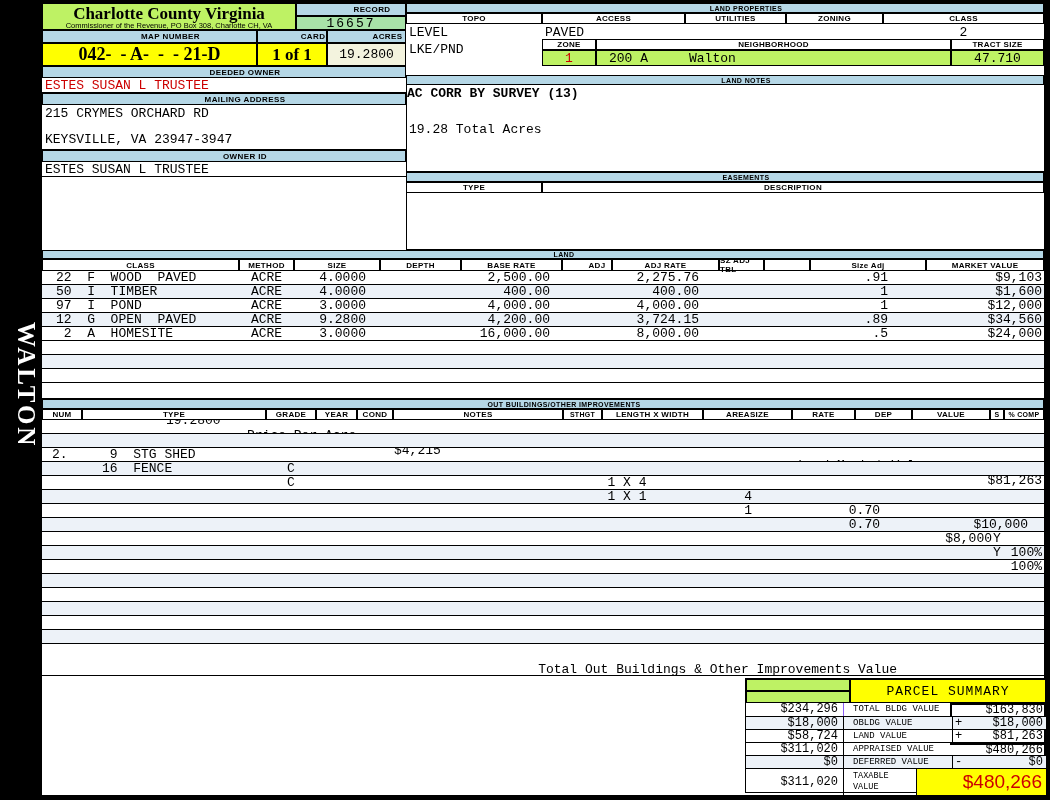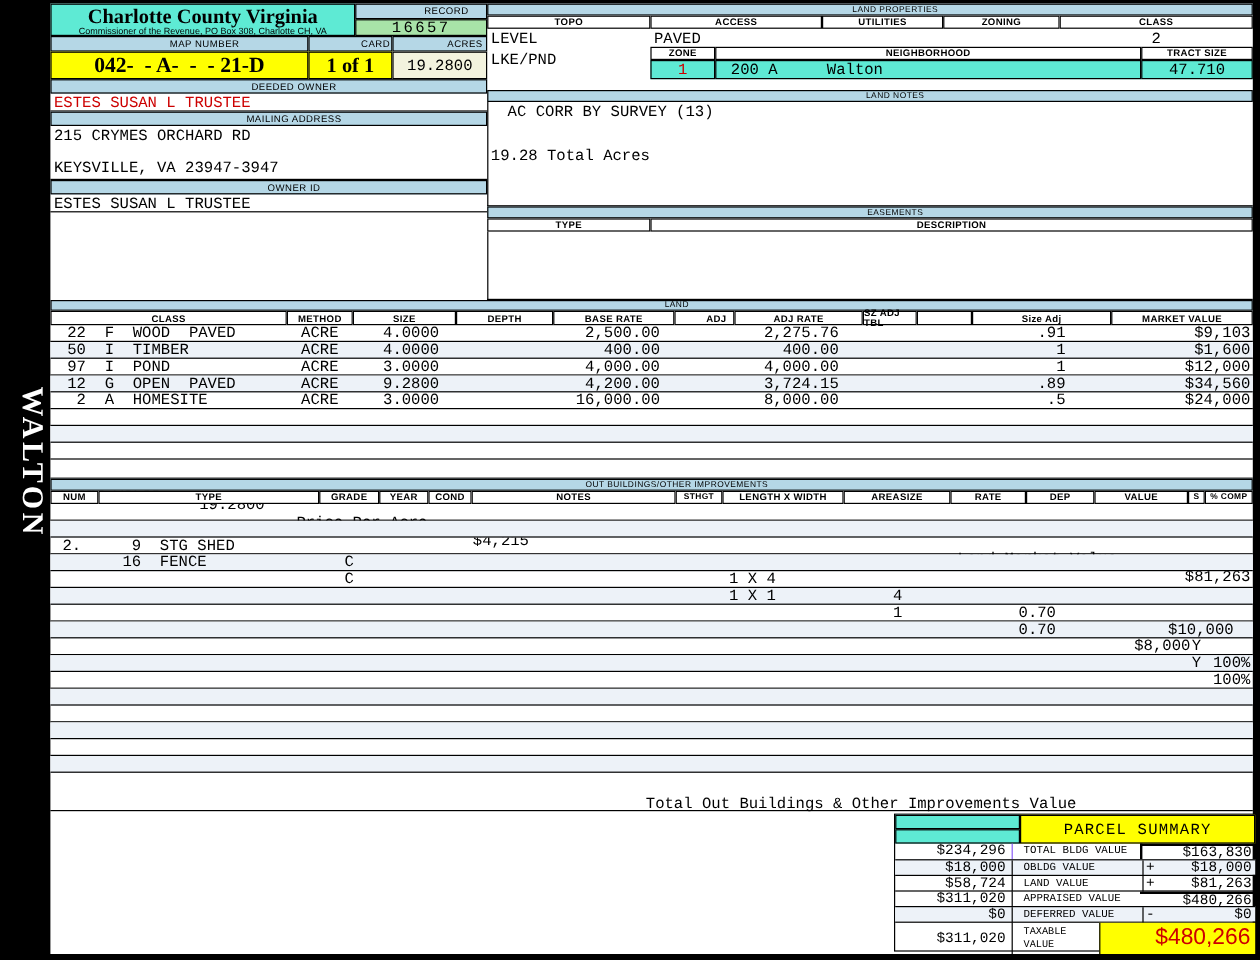--- a/index.html
+++ b/index.html
@@ -4,24 +4,24 @@
 <style>
   html,body{margin:0;padding:0;background:#000;}
   .frame{position:relative;width:1050px;height:800px;background:#000;overflow:hidden;
          font-family:"Liberation Mono",monospace;color:#000;}
   .sidebar-text{position:absolute;left:4px;top:295px;width:36px;height:180px;
     color:#fff;font-family:"Liberation Serif",serif;font-weight:bold;font-size:25px;
     writing-mode:vertical-rl;letter-spacing:3px;text-align:center;}
   .page{position:absolute;left:42px;top:3px;width:1002px;height:792px;background:#fff;}
   .abs{position:absolute;box-sizing:border-box;}
   .bar{background:#b5d7e6;border:1px solid #000;display:flex;align-items:center;justify-content:center;
-       font-family:"Liberation Sans",sans-serif;font-weight:normal;font-size:8px;letter-spacing:.4px;padding-left:42px;}
+       font-family:"Liberation Sans",sans-serif;font-weight:bold;font-size:8px;letter-spacing:.4px;padding-left:42px;}
   .hcell{background:#fff;border:1px solid #000;display:flex;align-items:center;justify-content:center;
        font-family:"Liberation Sans",sans-serif;font-weight:bold;font-size:8px;letter-spacing:.3px;}
-  .box{border:1px solid #000;background:#5eead4;}
+  .box{border:1px solid #000;background:#bef264;}
   .mono{font-family:"Liberation Mono",monospace;white-space:pre;}
   .m13{font-size:13px;line-height:14px;}
   .bold{font-weight:normal;}
   .red{color:#cc0000;}
   .right{text-align:right;}
   .center{text-align:center;}
   .row{box-sizing:border-box;border-bottom:1px solid #000;}
   .stripe{background:#edf2f8;}
   .yellow{background:#ffff00;}
   .cream{background:#f3f3de;}
@@ -86,21 +86,21 @@
       <div class="abs box" style="left:190px;top:47px;width:355px;height:16px;">
         <span class="mono m13" style="position:absolute;left:12px;top:1px;">200 A</span>
         <span class="mono m13" style="position:absolute;left:92px;top:1px;">Walton</span>
       </div>
       <div class="abs box" style="left:545px;top:47px;width:93px;height:16px;">
         <div class="mono m13 center" style="margin-top:1px;">47.710</div>
       </div>
 
       <div class="abs bar" style="left:0;top:72px;width:638px;height:10px;font-size:7px;">LAND NOTES</div>
       <div class="abs" style="left:0;top:82px;width:638px;height:87px;border-bottom:1px solid #000;border-left:1px solid #000;">
-        <div class="mono m13" style="position:absolute;left:16px;top:2px;">AC CORR BY SURVEY (13)</div>
+        <div class="mono m13" style="position:absolute;left:0;top:2px;font-weight:bold;">AC CORR BY SURVEY (13)</div>
         <div class="mono m13" style="position:absolute;left:2px;top:38px;">19.28 Total Acres</div>
       </div>
 
       <div class="abs bar" style="left:0;top:169px;width:638px;height:10px;font-size:7px;">EASEMENTS</div>
       <div class="abs hcell" style="left:0;top:179px;width:136px;height:11px;">TYPE</div>
       <div class="abs hcell" style="left:136px;top:179px;width:502px;height:11px;">DESCRIPTION</div>
       <div class="abs" style="left:0;top:190px;width:638px;height:57px;border-left:1px solid #000;border-bottom:1px solid #000;"></div>
     </div>
 
     <div class="abs bar" style="left:0;top:247px;width:1002px;height:9px;font-size:7px;">LAND</div>

